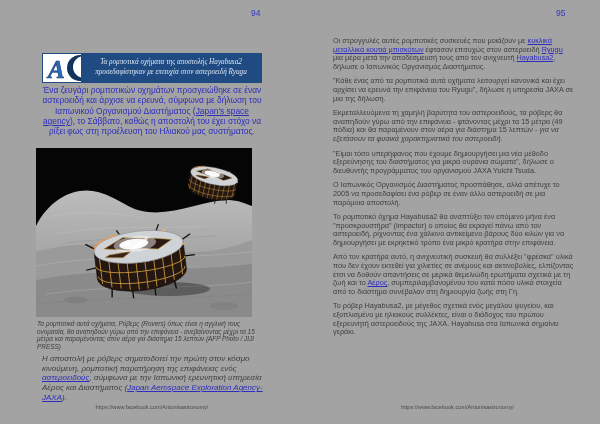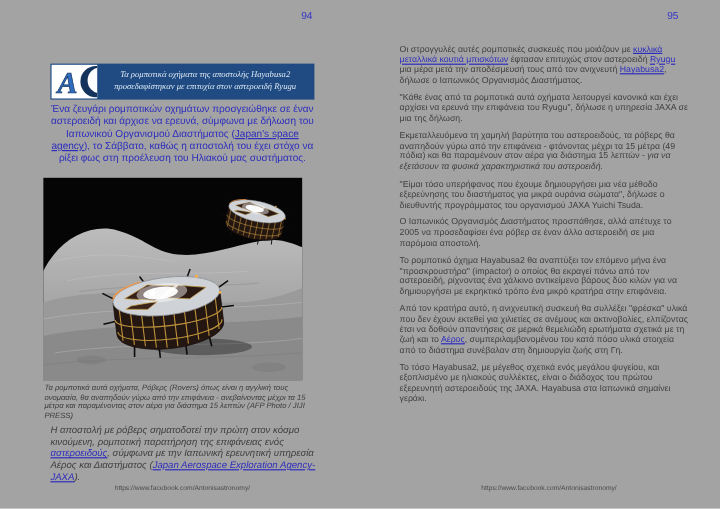--- a/index.html
+++ b/index.html
@@ -157,18 +157,18 @@
   <section>
     <div class="pagenum pn-right">95</div>
     <div class="rightbody">
         <p><span>Οι στρογγυλές αυτές ρομποτικές συσκευές που μοιάζουν με </span><a class="link">κυκλικά μεταλλικά κουτιά μπισκότων</a><span> έφτασαν επιτυχώς στον αστεροειδή </span><a class="link">Ryugu</a><span> μια μέρα μετά την αποδέσμευσή τους από τον ανιχνευτή </span><a class="link">Hayabusa2</a><span>, δήλωσε ο Ιαπωνικός Οργανισμός Διαστήματος.</span></p>
         <p><span>"Κάθε ένας από τα ρομποτικά αυτά οχήματα λειτουργεί κανονικά και έχει αρχίσει να ερευνά την επιφάνεια του Ryugu", δήλωσε η υπηρεσία JAXA σε μια της δήλωση.</span></p>
         <p><span>Εκμεταλλευόμενα τη χαμηλή βαρύτητα του αστεροειδούς, τα ρόβερς θα αναπηδούν γύρω από την επιφάνεια - φτάνοντας μέχρι τα 15 μέτρα (49 πόδια) και θα παραμένουν στον αέρα για διάστημα 15 λεπτών - </span><span class="italic">για να εξετάσουν τα φυσικά χαρακτηριστικά του αστεροειδή.</span></p>
         <p><span>"Είμαι τόσο υπερήφανος που έχουμε δημιουργήσει μια νέα μέθοδο εξερεύνησης του διαστήματος για μικρά ουράνια σώματα", δήλωσε ο διευθυντής προγράμματος του οργανισμού JAXA Yuichi Tsuda.</span></p>
         <p><span>Ο Ιαπωνικός Οργανισμός Διαστήματος προσπάθησε, αλλά απέτυχε το 2005 να προσεδαφίσει ένα ρόβερ σε έναν άλλο αστεροειδή σε μια παρόμοια αποστολή.</span></p>
         <p><span>Το ρομποτικό όχημα Hayabusa2 θα αναπτύξει τον επόμενο μήνα ένα "προσκρουστήρα" (impactor) ο οποίος θα εκραγεί πάνω από τον αστεροειδή, ρίχνοντας ένα χάλκινο αντικείμενο βάρους δύο κιλών για να δημιουργήσει με εκρηκτικό τρόπο ένα μικρό κρατήρα στην επιφάνεια.</span></p>
         <p><span>Από τον κρατήρα αυτό, η ανιχνευτική συσκευή θα συλλέξει "φρέσκα" υλικά που δεν έχουν εκτεθεί για χιλιετίες σε ανέμους και ακτινοβολίες, ελπίζοντας έτσι να δοθούν απαντήσεις σε μερικά θεμελιώδη ερωτήματα σχετικά με τη ζωή και το </span><a class="link">Αέρος</a><span>, συμπεριλαμβανομένου του κατά πόσο υλικά στοιχεία από το διάστημα συνέβαλαν στη δημιουργία ζωής στη Γη.</span></p>
-        <p><span>Το τόσο Hayabusa2, με μέγεθος σχετικά ενός μεγάλου ψυγείου, και εξοπλισμένο με ηλιακούς συλλέκτες, είναι ο διάδοχος του πρώτου εξερευνητή αστεροειδούς της JAXA. Hayabusa στα Ιαπωνικά σημαίνει γεράκι.</span></p>
+        <p><span>Το ρόβερ Hayabusa2, με μέγεθος σχετικά ενός μεγάλου ψυγείου, και εξοπλισμένο με ηλιακούς συλλέκτες, είναι ο διάδοχος του πρώτου εξερευνητή αστεροειδούς της JAXA. Hayabusa στα Ιαπωνικά σημαίνει γεράκι.</span></p>
       </div>
     <div class="footer fr">https://www.facebook.com/Antonisastronomy/</div>
   </section>
 
 </div>
 
 </body></html>

